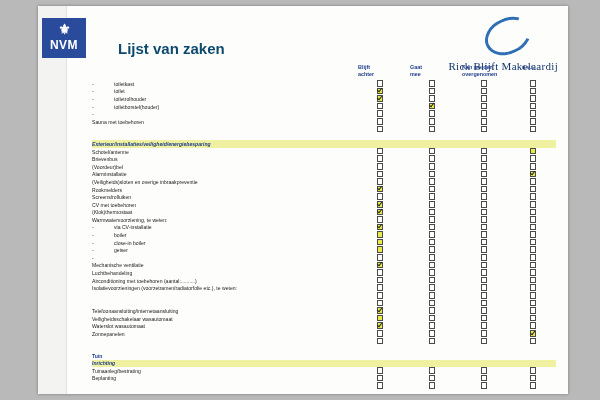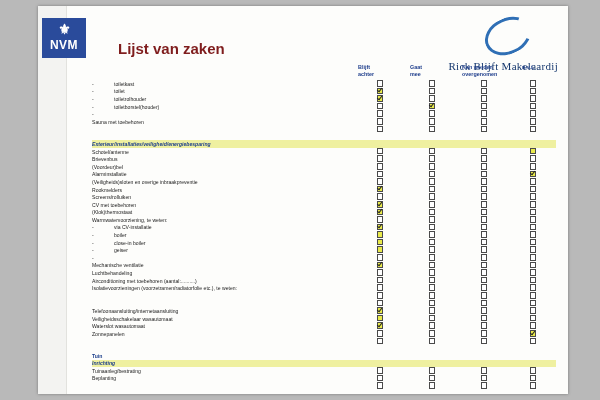--- a/index.html
+++ b/index.html
@@ -52,21 +52,21 @@
     line-height: 22px;
     letter-spacing: -1px;
   }
   .logo .txt { display:block; font-size: 12px; line-height: 10px; }
 
   .title {
     position: absolute;
     left: 80px; top: 34px;
     font-size: 15px;
     font-weight: bold;
-    color: #7f1d1d;
+    color: #0c4a6e;
     font-family: "Liberation Sans", sans-serif;
   }
   .brand {
     position: absolute;
     right: 10px; top: 12px;
     width: 180px;
     text-align: right;
   }
   .brand .swirl {
     display: inline-block;

